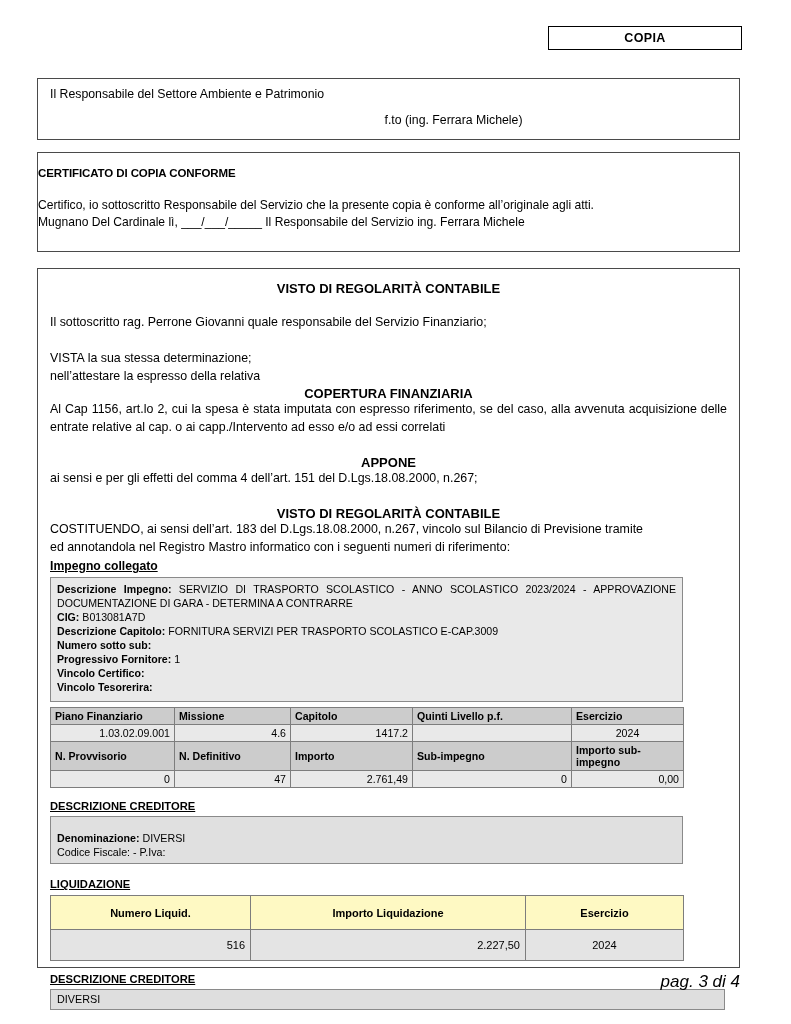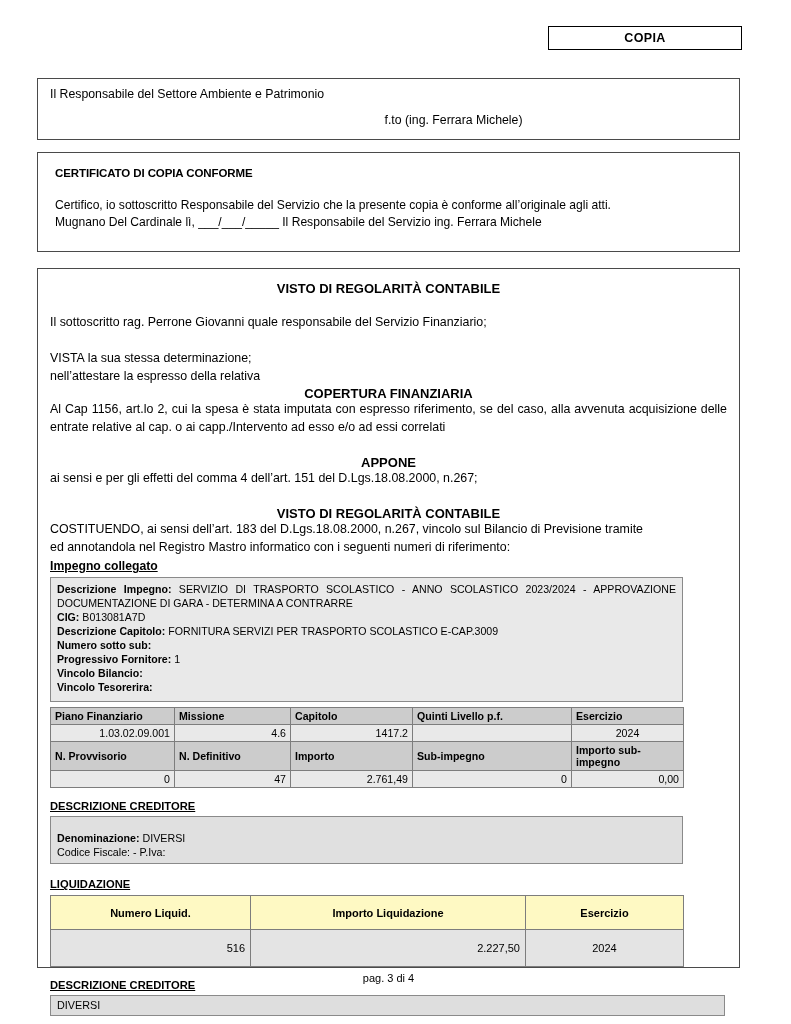--- a/index.html
+++ b/index.html
@@ -60,21 +60,21 @@
   .resp-line2 {
     font-size: 12.3px;
     text-align: center;
     margin-top: 12px;
     padding-left: 130px;
   }
 
   .box-certificato {
     top: 152px;
     height: 100px;
-    padding: 14px 12px 0 17px;
+    padding: 14px 12px 0 0;
   }
   .cert-title {
     font-size: 11.5px;
     font-weight: bold;
     letter-spacing: -0.1px;
   }
   .cert-body {
     margin-top: 18px;
     font-size: 12.1px;
     line-height: 1.42;
@@ -191,42 +191,43 @@
   }
   table.liq th {
     background: #fef9c3;
     font-weight: bold;
     text-align: center;
     height: 34px;
   }
   table.liq td {
     background: #e4e4e4;
     text-align: right;
-    height: 37px;
+    height: 31px;
   }
   table.liq td.c { text-align: center; }
 
   .diversi-box {
     margin-top: 4px;
     border: 1.2px solid #8a8a8a;
     background: #dedede;
     width: 675px;
     box-sizing: border-box;
     padding: 3px 6px 4px 6px;
     font-size: 10.8px;
   }
 
   
   .footer {
     position: absolute;
     left: 37px;
     top: 972px;
     width: 703px;
-    text-align: center;
-    font-size: 11px;
+    text-align: right;
+    font-size: 17px;
+    font-style: italic;
   }
 </style>
 </head>
 <body>
 
 <div class="page">
 
   <div class="copia-box">
     <span>COPIA</span>
   </div>
@@ -281,21 +282,21 @@
       </div>
       <div>
         <span class="lbl">Numero sotto sub:</span>
         <span></span>
       </div>
       <div>
         <span class="lbl">Progressivo Fornitore:</span>
         <span>1</span>
       </div>
       <div>
-        <span class="lbl">Vincolo Bilancio:</span>
+        <span class="lbl">Vincolo Certifico:</span>
         <span></span>
       </div>
       <div>
         <span class="lbl">Vincolo Tesorerira:</span>
         <span></span>
       </div>
     </div>
 
     <table class="dt">
       <colgroup>

